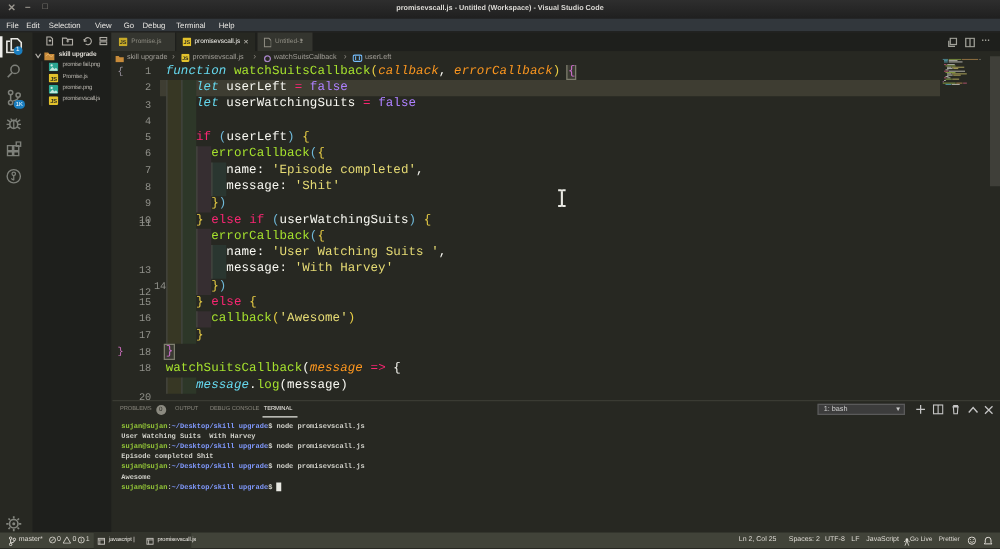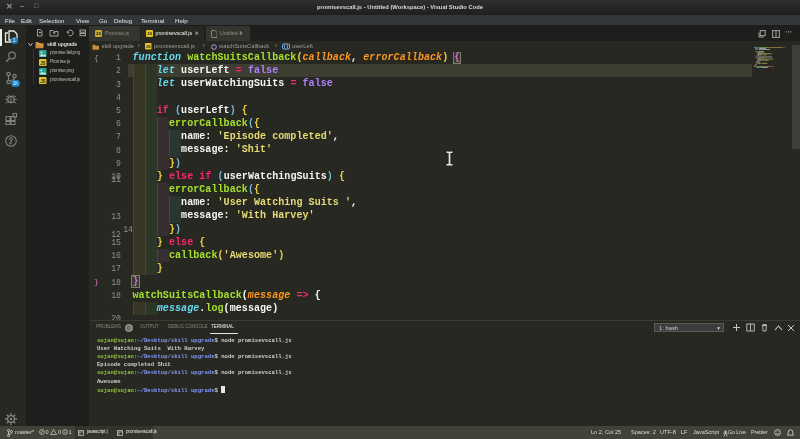--- a/index.html
+++ b/index.html
@@ -19,21 +19,21 @@
 #sbar{left:26px;top:26px;width:63px;height:400px;background:#1e1f1c;}
 .trow{position:absolute;left:0;width:64px;height:9px;font-size:4.8px;letter-spacing:-0.25px;color:#b8b5ae;}
 
 #tabbar{left:89px;top:26px;width:711px;height:15px;background:#1e1f1c;}
 .tab{position:absolute;top:0;height:15px;}
 .tab .lbl{position:absolute;top:4.3px;font-size:5.2px;color:#918f85;}
 #bcrumb{left:89px;top:41px;width:711px;height:11px;background:#272822;font-size:5.8px;color:#a09d96;}
 #bcrumb span{position:absolute;top:2.2px;}
 #code{left:90px;top:52px;width:710px;height:268px;background:#272822;overflow:hidden;}
 .ln{position:absolute;width:26px;text-align:right;font-size:8.2px;color:#90908a;font-family:"Liberation Mono",monospace;}
-pre.cl{position:absolute;left:42.5px;margin:0;font-family:"Liberation Mono",monospace;font-size:10px;letter-spacing:0.07px;line-height:13.2px;color:#f8f8f2;font-weight:bold;}
+pre.cl{position:absolute;left:42.5px;margin:0;font-family:"Liberation Mono",monospace;font-size:10px;letter-spacing:0.07px;line-height:13.2px;color:#f8f8f2;font-weight:normal;}
 .k{color:#f92672;}
 .st{color:#66d9ef;font-style:italic;}
 .fn{color:#a6e22e;}
 .pm{color:#fd971f;font-style:italic;}
 .cn{color:#ae81ff;}
 .sr{color:#e6db74;}
 .gold{color:#e8cd45;}
 .orc{color:#cf6fd0;}
 .band{position:absolute;width:12px;height:13.2px;}
 .b0{background:#373724;}

